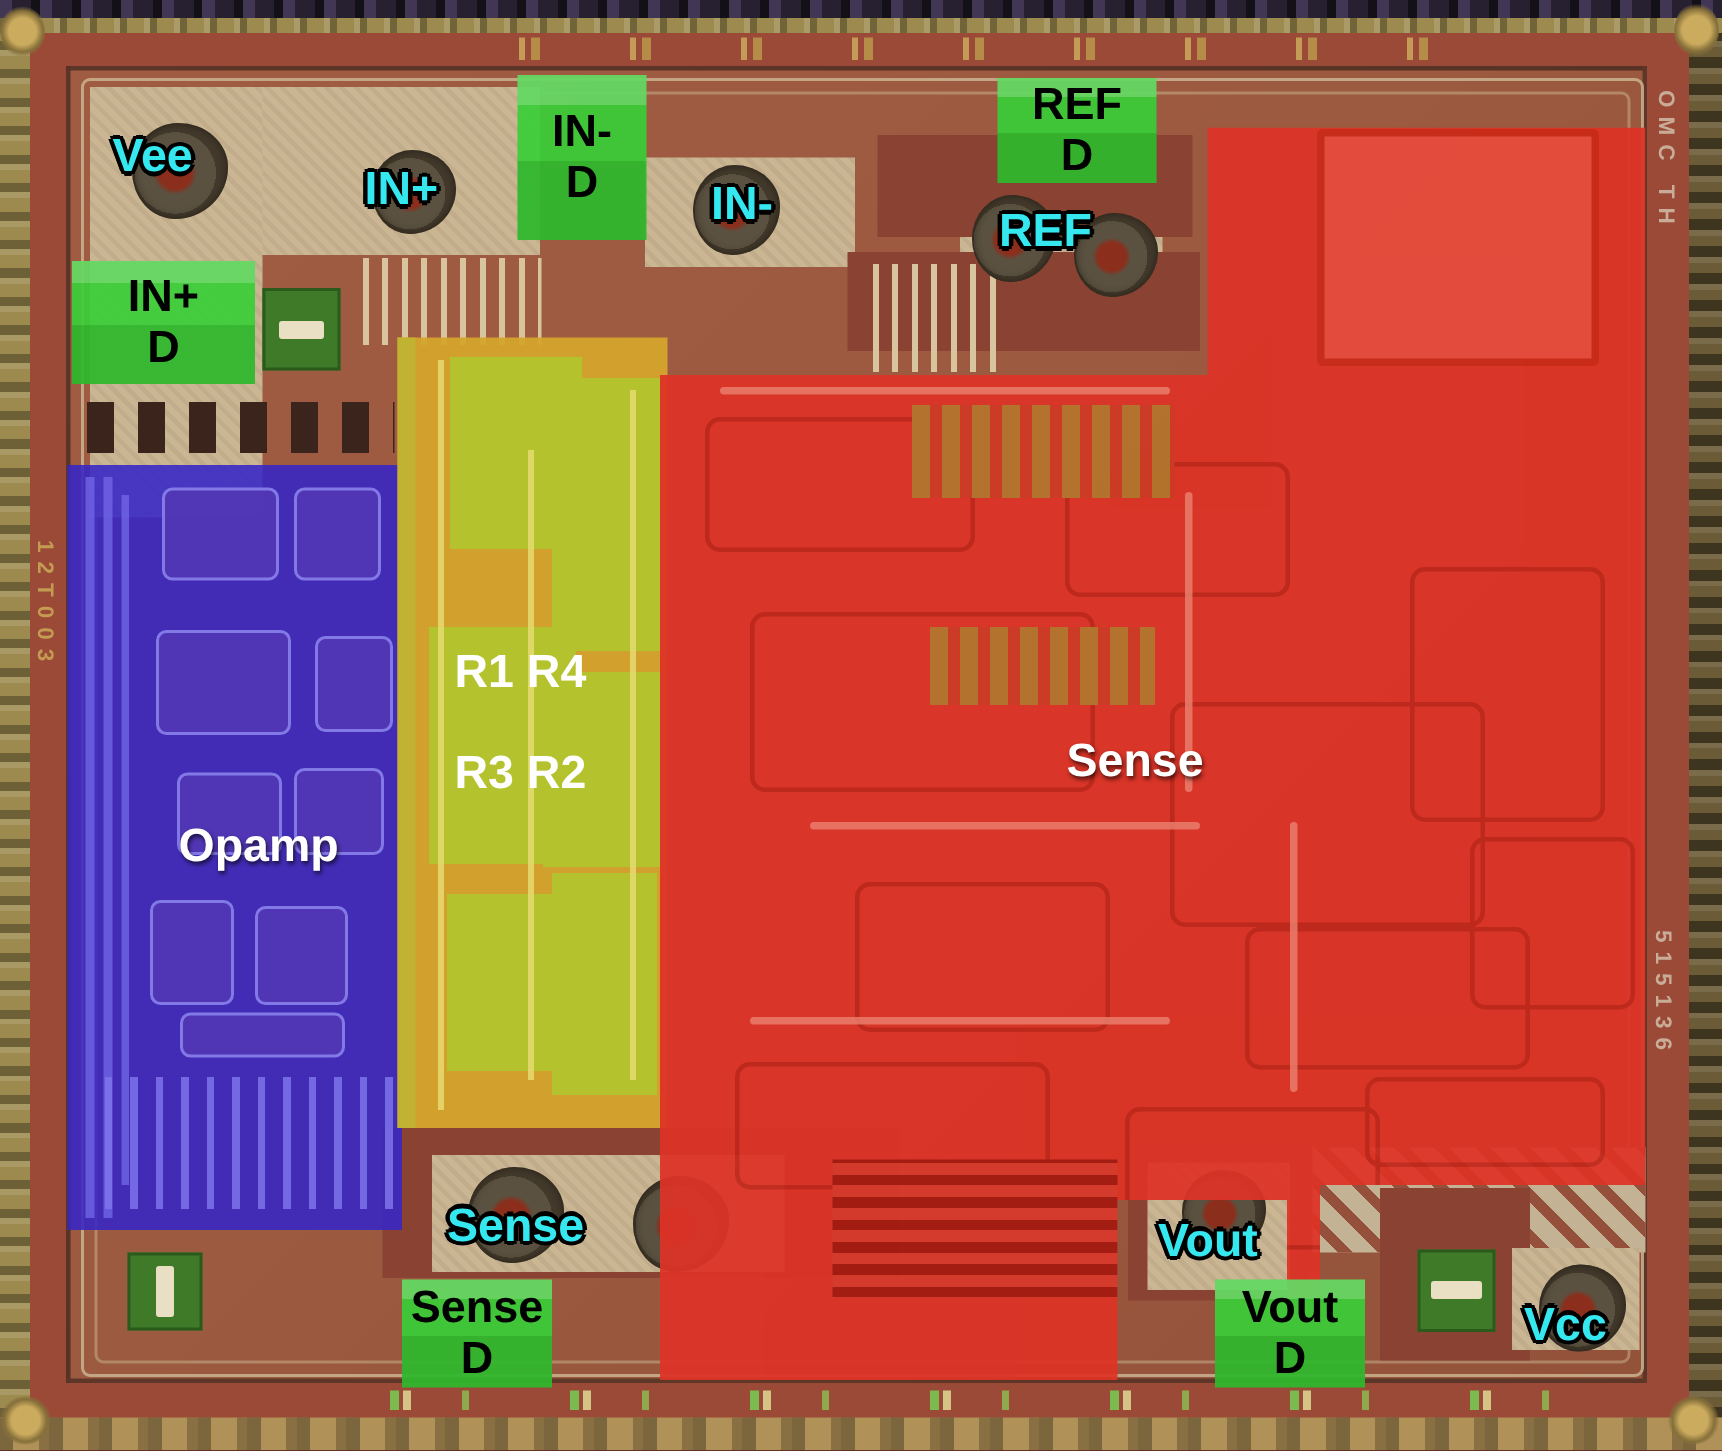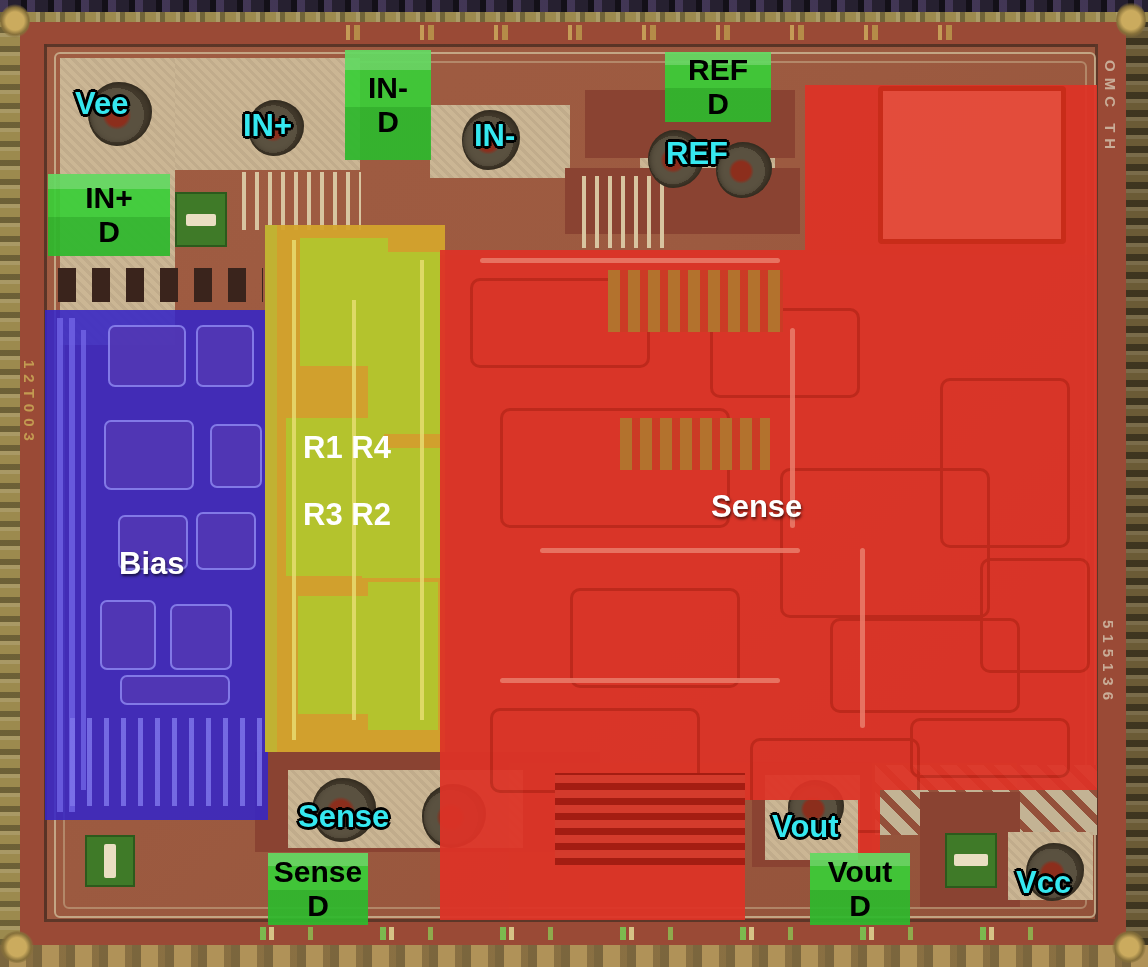--- a/index.html
+++ b/index.html
@@ -204,18 +204,18 @@
   </div>
 
   <div class="abs lbl cyan" style="left:75px;top:86px">Vee</div>
   <div class="abs lbl cyan" style="left:243px;top:108px">IN+</div>
   <div class="abs lbl cyan" style="left:474px;top:118px">IN-</div>
   <div class="abs lbl cyan" style="left:666px;top:136px">REF</div>
   <div class="abs lbl cyan" style="left:298px;top:799px">Sense</div>
   <div class="abs lbl cyan" style="left:772px;top:809px">Vout</div>
   <div class="abs lbl cyan" style="left:1016px;top:865px">Vcc</div>
 
-  <div class="abs lbl white" style="left:119px;top:546px">Bias</div>
+  <div class="abs lbl white" style="left:119px;top:546px">Opamp</div>
   <div class="abs lbl white" style="left:711px;top:489px">Sense</div>
   <div class="abs lbl black" style="left:303px;top:430px">R1 R4</div>
   <div class="abs lbl black" style="left:303px;top:497px">R3 R2</div>
 
 </div>
 
 </body></html>

